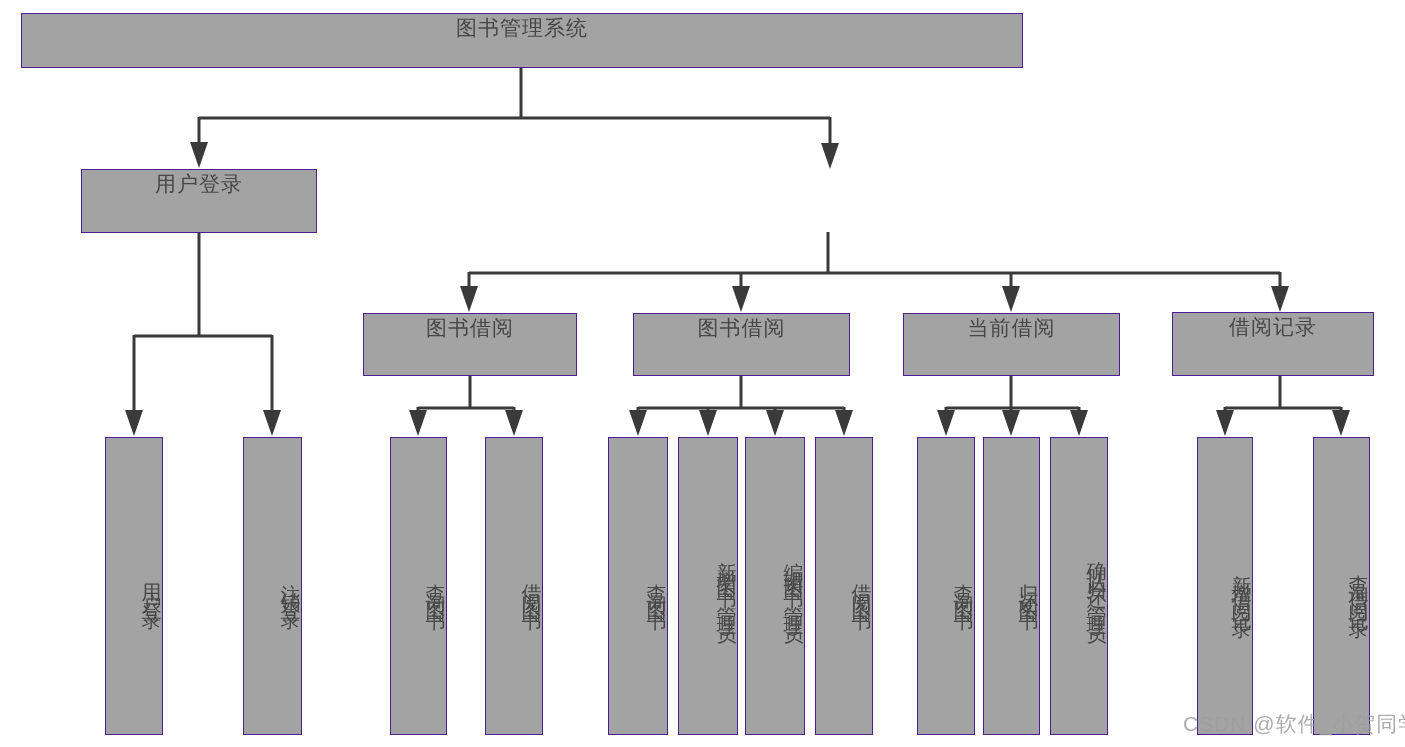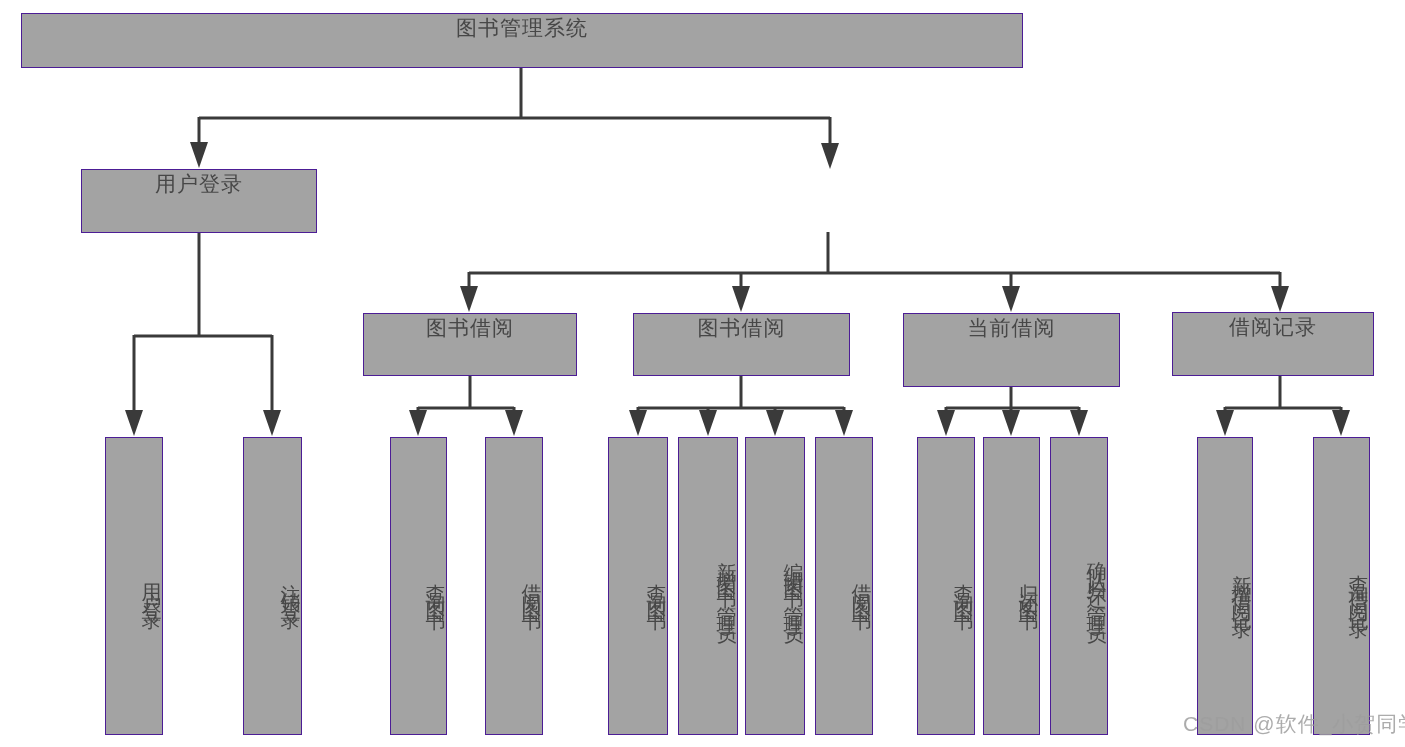--- a/index.html
+++ b/index.html
@@ -110,21 +110,21 @@
   <div class="node hnode" style="left:81px; top:169px; width:236px; height:64px;">
     <span>用户登录</span>
   </div>
 
   <div class="node hnode" style="left:363px; top:313px; width:214px; height:63px;">
     <span>图书借阅</span>
   </div>
   <div class="node hnode" style="left:633px; top:313px; width:217px; height:63px;">
     <span>图书借阅</span>
   </div>
-  <div class="node hnode" style="left:903px; top:313px; width:217px; height:74px;">
+  <div class="node hnode" style="left:903px; top:313px; width:217px; height:63px;">
     <span>当前借阅</span>
   </div>
   <div class="node hnode" style="left:1172px; top:312px; width:202px; height:64px;">
     <span>借阅记录</span>
   </div>
 
   <div class="node vnode" style="left:105px; width:58px;">
     <span>用户登录</span>
   </div>
   <div class="node vnode" style="left:243px; width:59px;">

